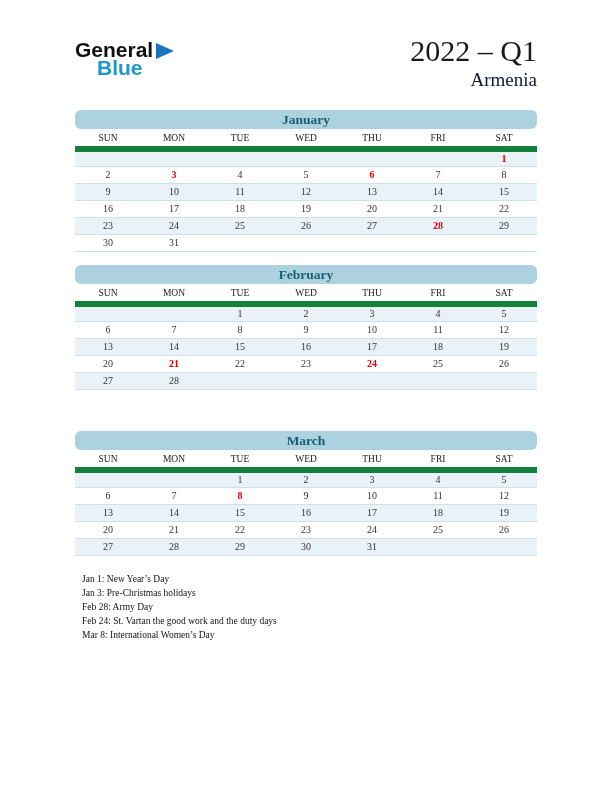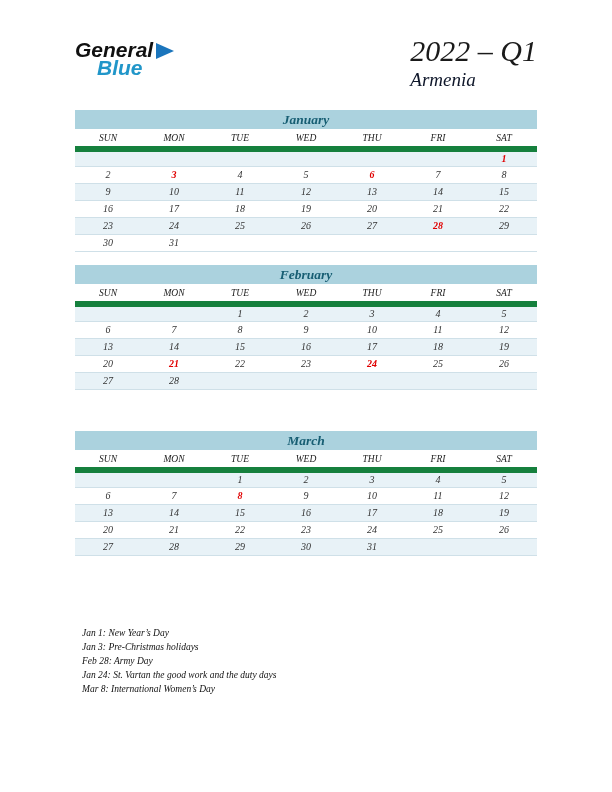--- a/index.html
+++ b/index.html
@@ -1,46 +1,46 @@
 <!DOCTYPE html>
 <html><head>
 <meta charset="utf-8">
 <style>
   * { margin:0; padding:0; box-sizing:border-box; }
   html,body { background:#ffffff; }
   body { font-family:"Liberation Serif", serif; }
-  .page { position:relative; width:612px; height:792px; margin:0 auto; background:#ffffff; overflow:hidden;font-style:italic; }
+  .page { position:relative; width:612px; height:792px; margin:0 auto; background:#ffffff; overflow:hidden; }
 
   
   .logo { position:absolute; left:75px; top:38px; font-family:"Liberation Sans", sans-serif; }
   .logo-line1 { display:flex; align-items:center; font-size:21px; font-weight:bold; color:#101010; }
   .logo-tri { width:0; height:0; border-top:8px solid transparent; border-bottom:8px solid transparent; border-left:18px solid #1b75bc; margin-left:3px; margin-top:2px; }
   .logo-line2 { font-size:21px; font-weight:bold; color:#2196c9; margin-left:22px; margin-top:-6px; }
 
   
-  .title-block { position:absolute; right:75px; top:34px; text-align:left; }
+  .title-block { position:absolute; right:75px; top:34px; text-align:right; }
   .page-title { font-size:30px; color:#1a1a1a; line-height:1.1; }
   .page-subtitle { font-size:19px; color:#0f172a; margin-top:2px; }
 
   
   .month { position:absolute; left:75px; width:462px; }
   #month-0 { top:110px; }
   #month-1 { top:265px; }
   #month-2 { top:431px; }
-  .month-header { height:19px; background:#abd2de; color:#175e73; font-weight:bold; font-size:13.5px; text-align:center; line-height:19px; }
+  .month-header { height:19px; background:#abd2de; color:#175e73; font-weight:bold; font-size:13.5px; text-align:center; line-height:19px;border-radius:6px; }
 
   table.cal { width:100%; border-collapse:collapse; table-layout:fixed; }
   .cal th { height:20px; font-size:9.5px; font-weight:normal; color:#222222; text-align:center; border-bottom:6px solid #15803d; }
   .cal td { height:17px; font-size:10px; color:#333333; text-align:center; border-bottom:1px solid #cfe0e8; }
   tr.tint { background:#e8f2f7; }
   tr.plain { background:#ffffff; }
   td.holiday { color:#e00000; font-weight:bold; }
 
   
-  .holidays { position:absolute; left:82px; top:626px; }
+  .holidays { position:absolute; left:82px; top:572px; }
   .holiday-line { font-size:9.5px; color:#111111; line-height:14px; }
 </style>
 </head>
 <body>
 
 <div class="page">
 
   <div class="logo">
     <div class="logo-line1">
       <span>General</span>
@@ -252,17 +252,17 @@
             <td></td>
           </tr>
         </tbody>
       </table>
   </section>
 
   <div class="holidays">
       <div class="holiday-line">Jan 1: New Year’s Day</div>
       <div class="holiday-line">Jan 3: Pre-Christmas holidays</div>
       <div class="holiday-line">Feb 28: Army Day</div>
-      <div class="holiday-line">Jan 24: St. Vartan the good work and the duty days</div>
+      <div class="holiday-line">Feb 24: St. Vartan the good work and the duty days</div>
       <div class="holiday-line">Mar 8: International Women’s Day</div>
     </div>
 
 </div>
 
 </body></html>

